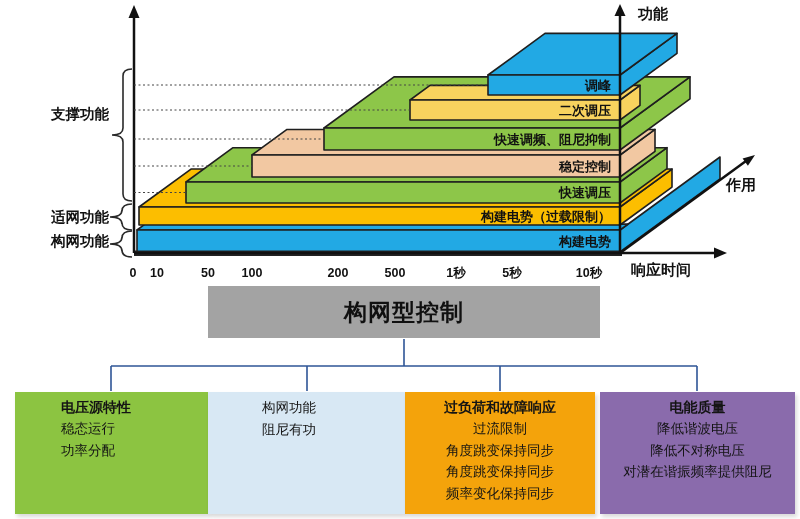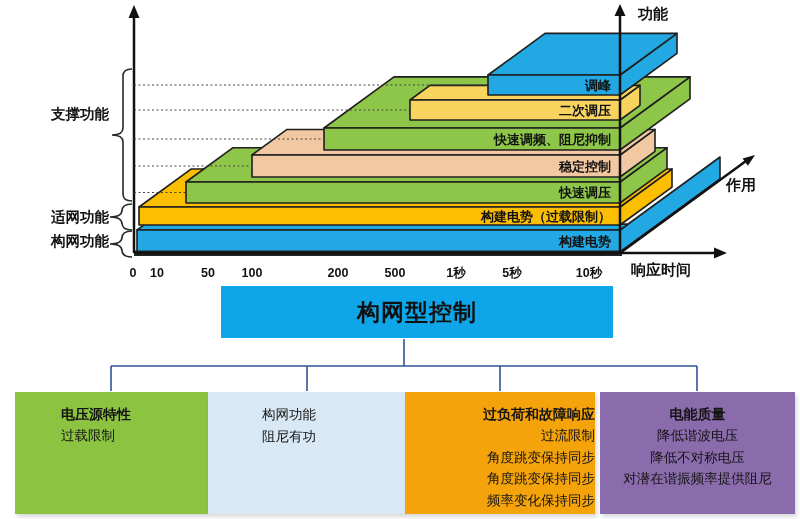--- a/index.html
+++ b/index.html
@@ -15,21 +15,21 @@
   .axis-label{font-size:15px;font-weight:bold;fill:#111;}
   .tick{font-size:12.5px;font-weight:bold;fill:#111;}
   .ctrl-box{
     position:absolute;left:208px;top:286px;width:392px;height:52px;
     display:flex;align-items:center;justify-content:center;
     font-size:23px;font-weight:600;color:#101010;letter-spacing:1px;
   }
   .cat{
     position:absolute;top:392px;height:122px;box-sizing:border-box;
     color:#141414;box-shadow:2px 3px 4px rgba(0,0,0,0.15);
-    padding-top:12px;
+    padding-top:5px;
   }
   .cat-title{font-size:14px;font-weight:bold;line-height:21px;}
   .cat-item{font-size:13.5px;line-height:21.5px;}
 </style>
 </head>
 <body>
 
 <div id="stage">
   <svg id="diagram-svg" width="800" height="519" viewBox="0 0 800 519">
       <polygon points="620,230 720,157 720,179 620,252" fill="#22A9E4" class="edge"></polygon>
@@ -87,31 +87,32 @@
       <text x="512" y="277" text-anchor="middle" class="tick">5秒</text>
       <text x="589" y="277" text-anchor="middle" class="tick">10秒</text>
       <path d="M132,69 Q123,69 123,76 L123,128 Q123,135 112,135 Q123,135 123,142 L123,194 Q123,201 132,201" fill="none" stroke="#2a2a2a" stroke-width="1.6"></path>
       <text x="80" y="118.5" text-anchor="middle" class="grp-label">支撑功能</text>
       <path d="M132,204 Q122,204 122,211 L122,210 Q122,217 110,217 Q122,217 122,224 L122,223 Q122,230 132,230" fill="none" stroke="#2a2a2a" stroke-width="1.6"></path>
       <text x="80" y="221.5" text-anchor="middle" class="grp-label">适网功能</text>
       <path d="M132,231 Q122,231 122,238 L122,237 Q122,244 110,244 Q122,244 122,251 L122,250 Q122,257 132,257" fill="none" stroke="#2a2a2a" stroke-width="1.6"></path>
       <text x="80" y="246" text-anchor="middle" class="grp-label">构网功能</text>
       <path d="M404,339 V366 M111,366 H697 M111,366 V391 M307,366 V391 M500,366 V391 M697,366 V391" fill="none" stroke="#2F5597" stroke-width="1.6"></path>
     </svg>
-  <div class="ctrl-box" id="ctrl-box" style="background: #0ea5e9; margin-left: 13px;">构网型控制</div>
+  <div class="ctrl-box" id="ctrl-box" style="background: #a3a3a3;">构网型控制</div>
   <div id="boxes">
       <div class="cat" style="left: 15px; width: 193px; background: rgb(140, 196, 65); text-align: left; padding-left: 46px;">
         <div class="cat-title">电压源特性</div>
-        <div class="cat-item">过载限制</div>
+        <div class="cat-item">稳态运行</div>
+        <div class="cat-item">功率分配</div>
       </div>
       <div class="cat" style="left: 208px; width: 197px; background: rgb(216, 232, 244); text-align: left; padding-left: 54px;">
         <div class="cat-item">构网功能</div>
         <div class="cat-item">阻尼有功</div>
       </div>
-      <div class="cat" style="left: 405px; width: 190px; background: rgb(244, 163, 11); text-align: right;">
+      <div class="cat" style="left: 405px; width: 190px; background: rgb(244, 163, 11); text-align: center;">
         <div class="cat-title">过负荷和故障响应</div>
         <div class="cat-item">过流限制</div>
         <div class="cat-item">角度跳变保持同步</div>
         <div class="cat-item">角度跳变保持同步</div>
         <div class="cat-item">频率变化保持同步</div>
       </div>
       <div class="cat" style="left: 600px; width: 195px; background: rgb(138, 107, 172); text-align: center;">
         <div class="cat-title">电能质量</div>
         <div class="cat-item">降低谐波电压</div>
         <div class="cat-item">降低不对称电压</div>

